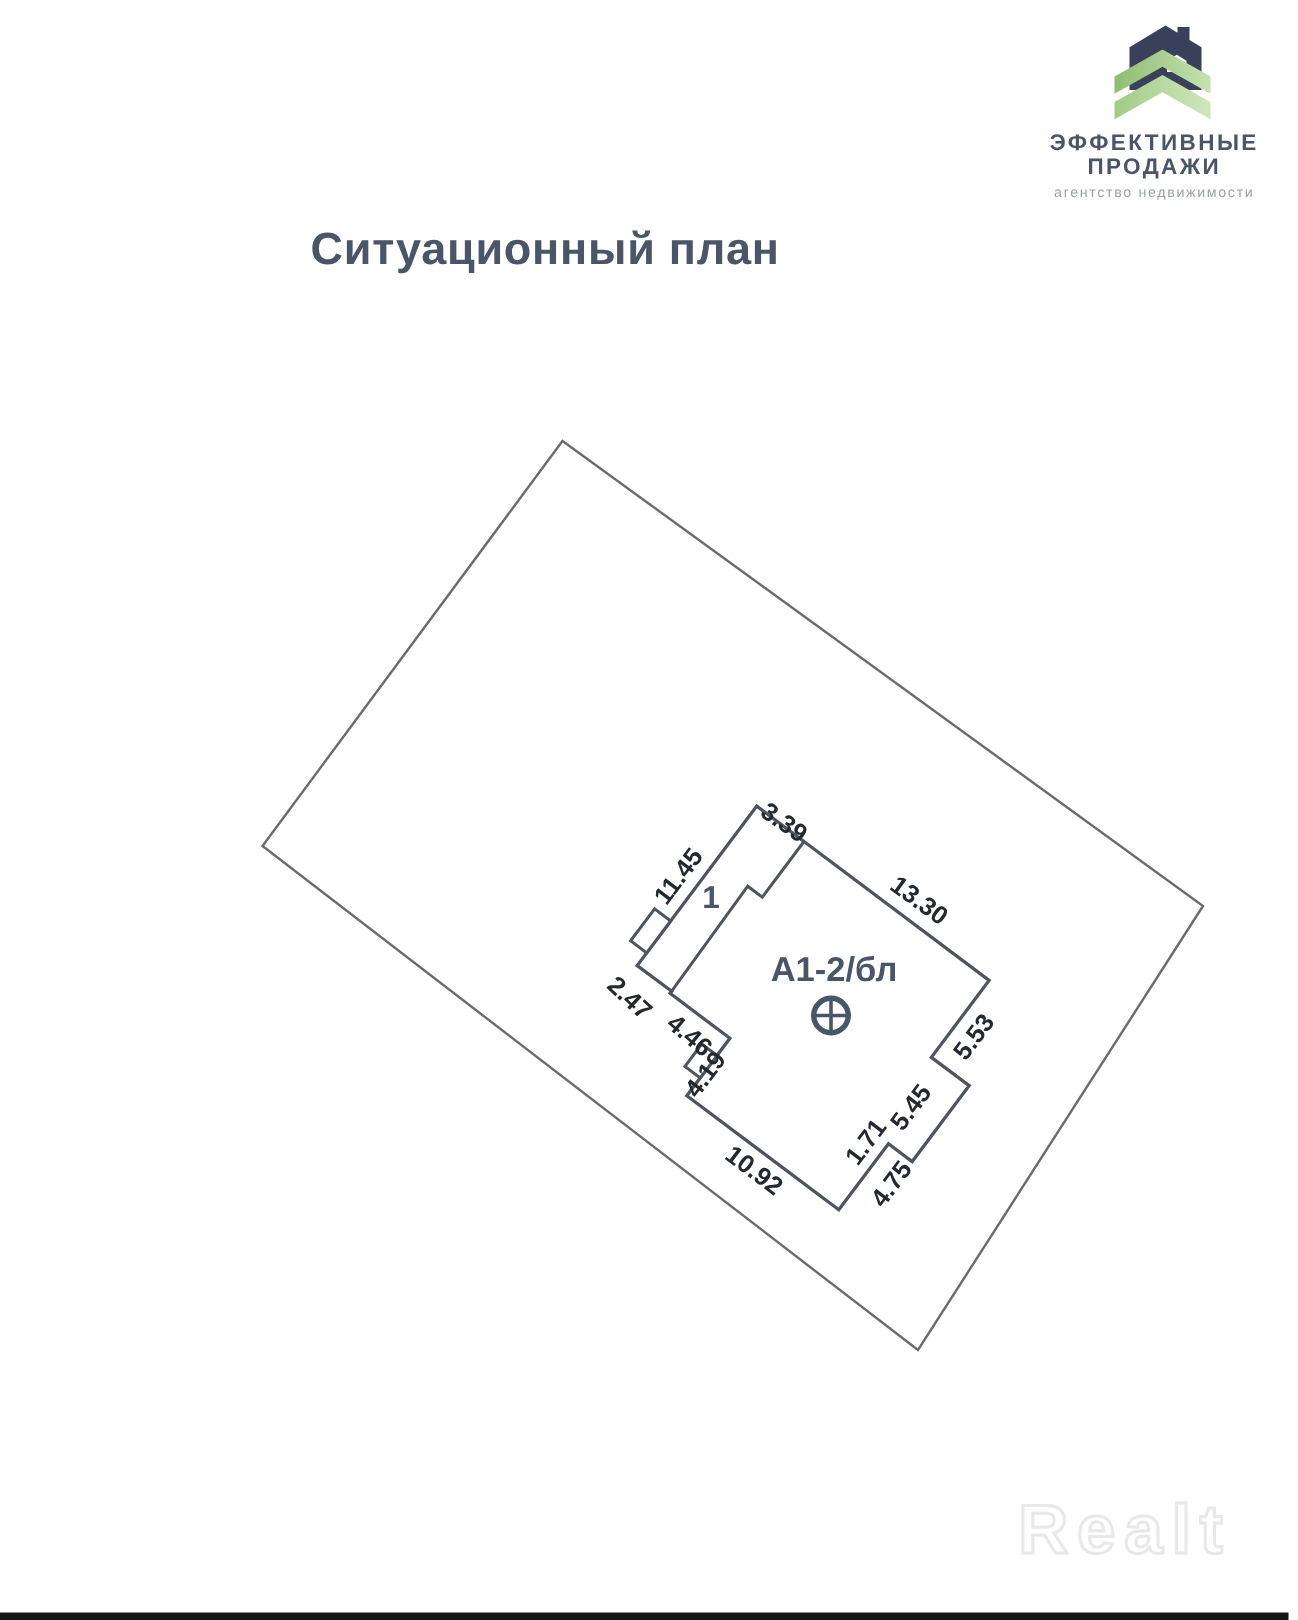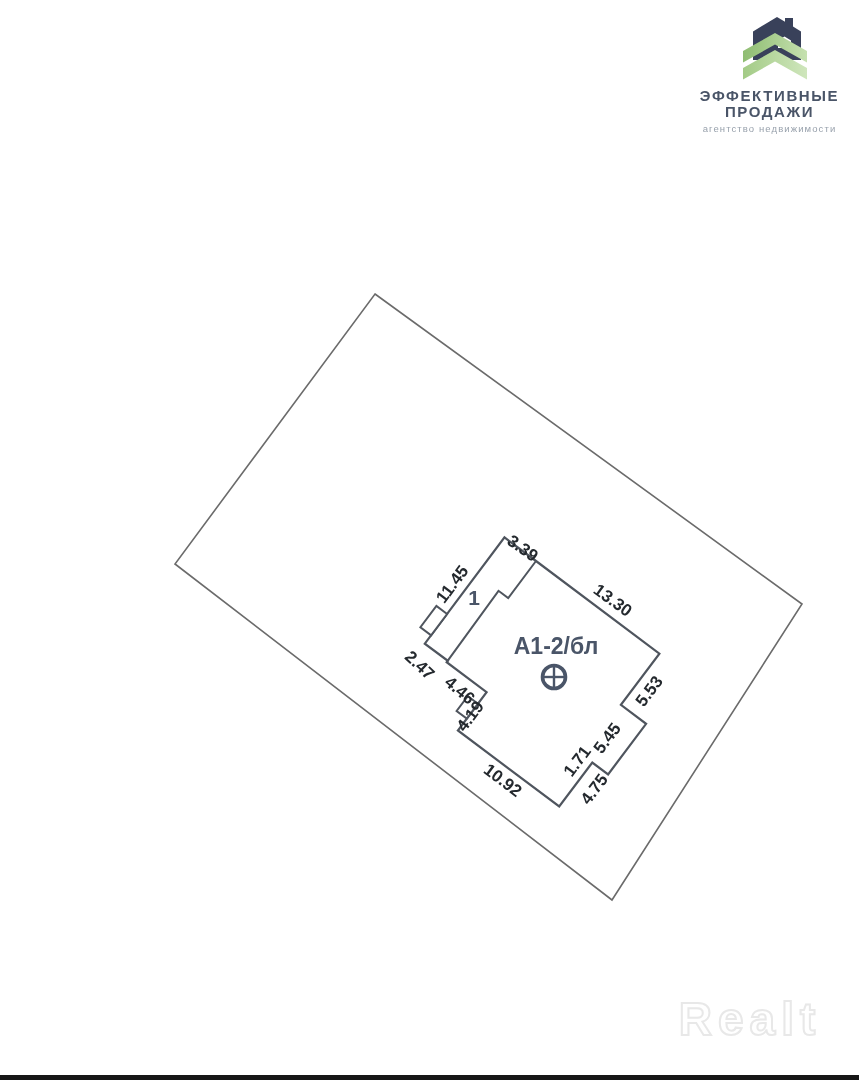--- a/index.html
+++ b/index.html
@@ -59,20 +59,21 @@
 
       <path d="M28,45 L60,27 L92,45 L92,56.5 L60,38.5 L28,56.5 Z" fill="url(#g1)"></path>
 
       <path d="M28,62 L60,44 L92,62 L92,73.5 L60,55.5 L28,73.5 Z" fill="url(#g2)"></path>
     </svg>
     <div class="l1">ЭФФЕКТИВНЫЕ</div>
     <div class="l2">ПРОДАЖИ</div>
     <div class="sub">агентство недвижимости</div>
   </div>
 
+  <h1 class="title">Ситуационный план</h1>
 
   <svg class="plan-svg" width="865" height="1080" viewBox="0 0 865 1080">
 
     <polygon points="375,294 802,604 612,900 175,564" fill="#ffffff" stroke="#6b6b6b" stroke-width="1.6"></polygon>
 
     <polygon points="504.5,537.4 536,561 659.4,653.6 620.9,704.9 646.1,723.8 608.1,774.4 592.3,762.5 559.2,806.5 457.9,730.5 486.6,692.2 446.7,662.2 447.8,660.8 424.8,643.7" fill="#ffffff" stroke="#4f555e" stroke-width="2.2" stroke-linejoin="miter"></polygon>
 
     <polygon points="447.1,614 436.4,605.9 420.4,627.2 431.1,635.3" fill="#ffffff" stroke="#4f555e" stroke-width="2"></polygon>
 
     <polygon points="478,703.7 467.8,696.1 456.6,711 466.8,718.6" fill="#ffffff" stroke="#4f555e" stroke-width="2"></polygon>

